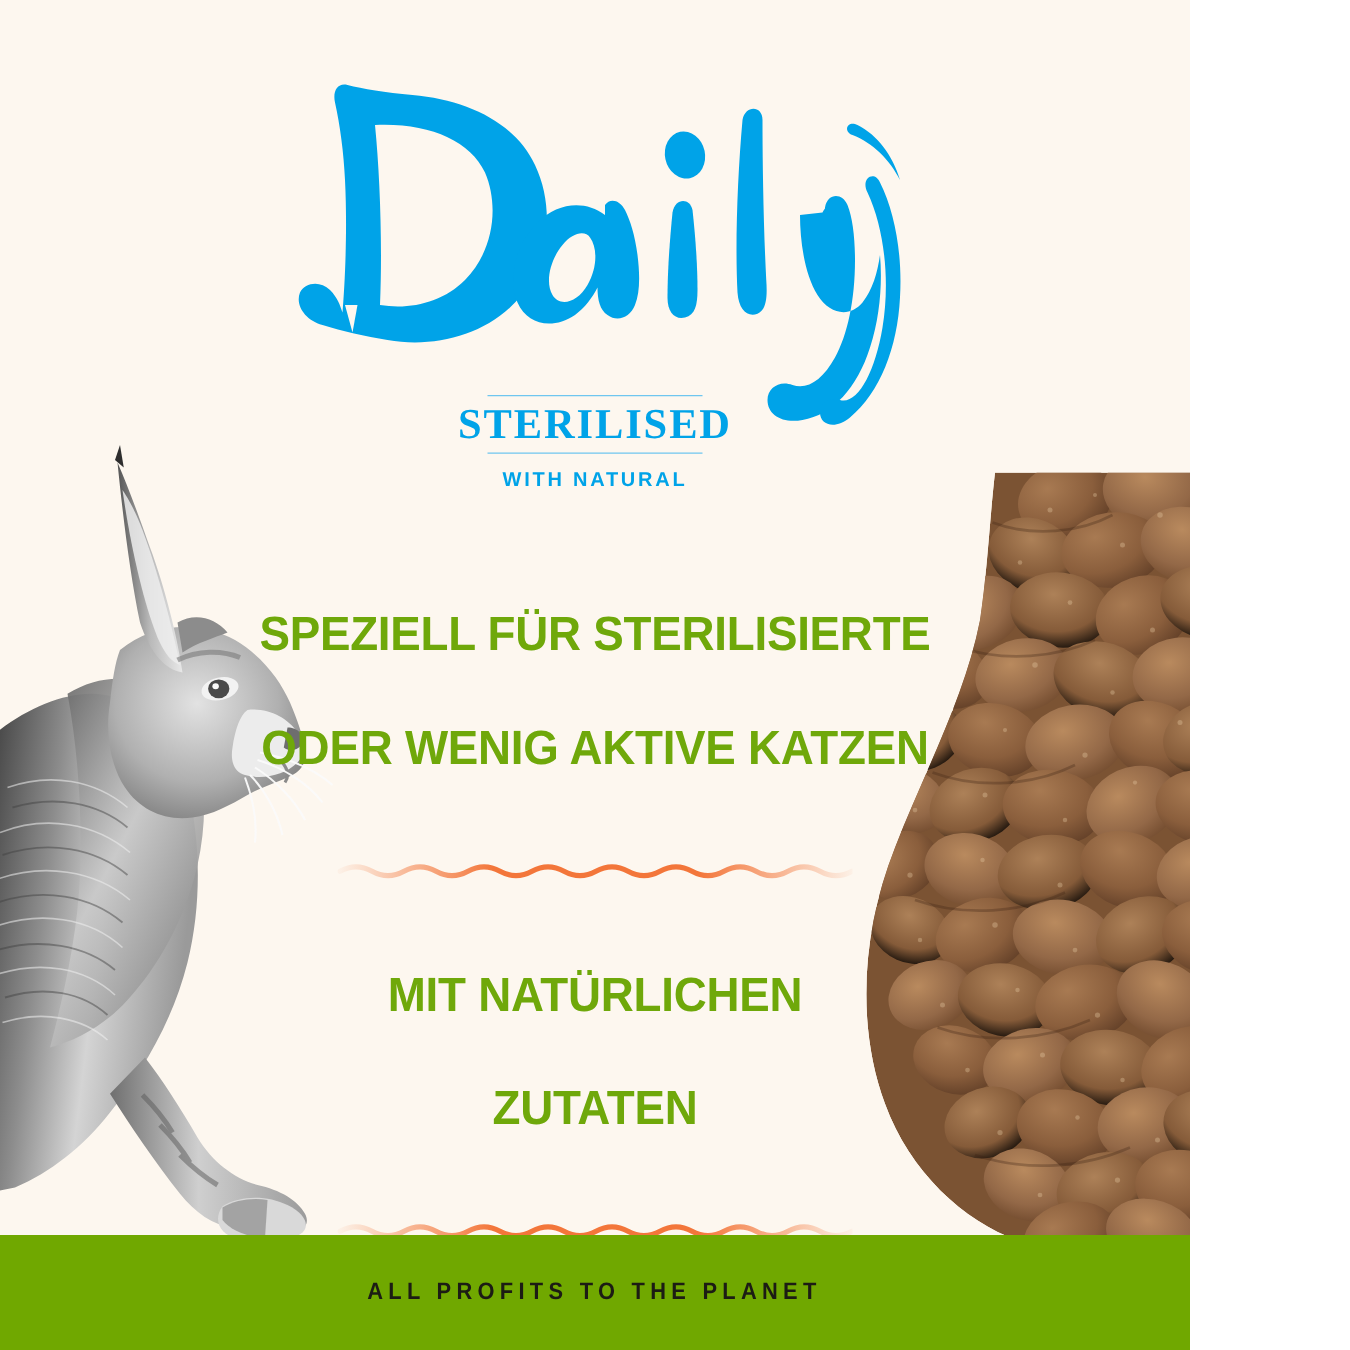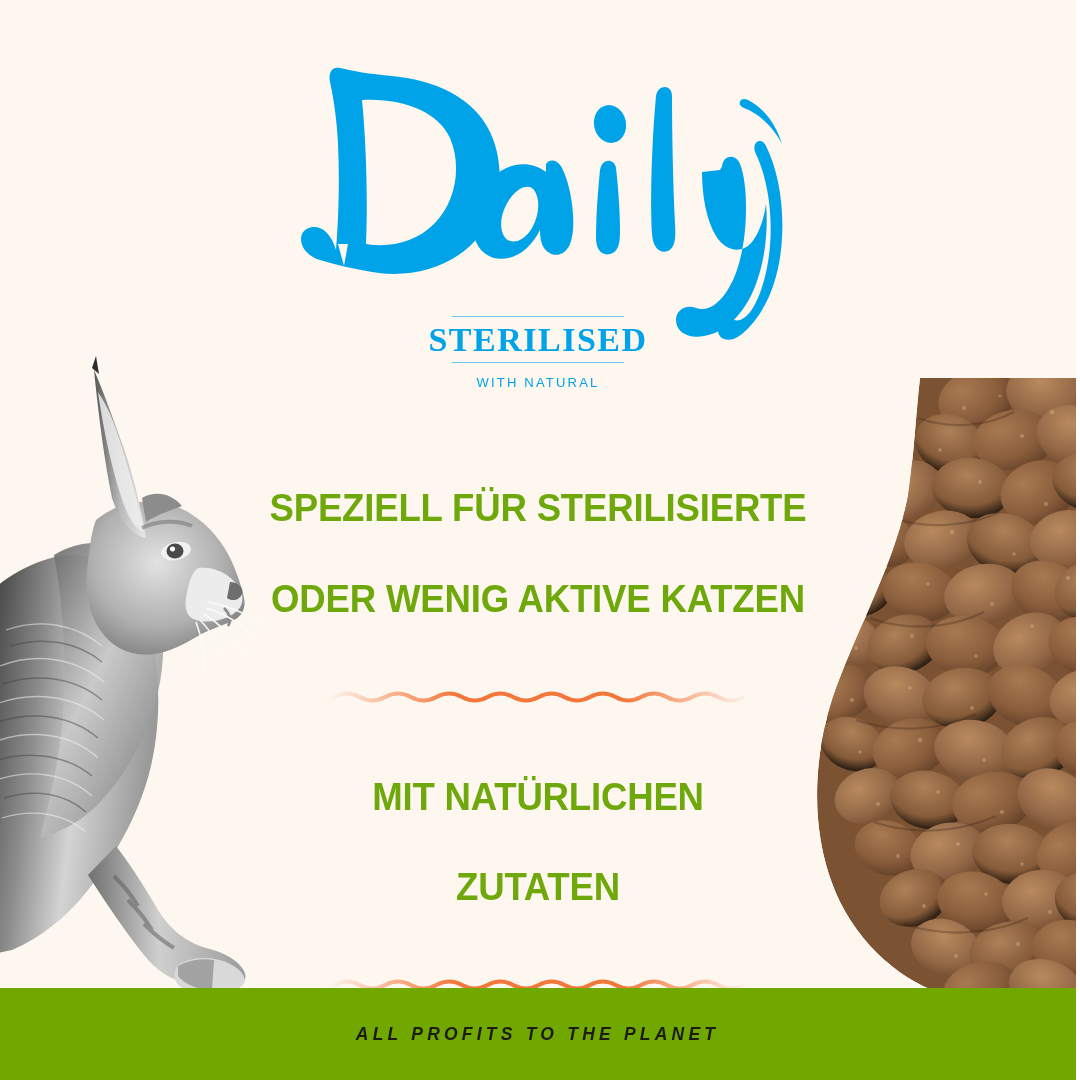--- a/index.html
+++ b/index.html
@@ -1,19 +1,19 @@
 <!DOCTYPE html>
 <html><head>
 <meta charset="utf-8">
 <style>
   * { margin:0; padding:0; box-sizing:border-box; }
   html,body{ background:#ffffff; }
   .stage{
     position:relative;
-    width:1076px; height:1080px;
+    width:952px; height:1080px;
     background:#fdf7ef;
     overflow:hidden;
     font-family:"Liberation Sans", sans-serif;
   }
 
   
   .logo-wrap{
     position:absolute;
     left:0; right:0; top:48px;
     height:310px;
@@ -34,22 +34,22 @@
     font-weight:700;
     font-size:34px;
     letter-spacing:1.5px;
     color:#00a3e8;
     line-height:1.18;
     padding:3px 0 2px;
   }
   .logo-sub .natural{
     margin-top:11px;
     font-family:"Liberation Sans", sans-serif;
-    font-weight:400;
-    font-size:13px;
+    font-weight:700;
+    font-size:16px;
     letter-spacing:2.2px;
     line-height:1.35;
     color:#00a3e8;
   }
 
   
   .cat{
     position:absolute;
     left:-8px; top:330px;
     width:310px; height:665px;
@@ -89,21 +89,20 @@
 
   
   .footer{
     position:absolute;
     left:0; right:0; bottom:0;
     height:92px;
     background:#70a800;
     display:flex;
     align-items:center;
     justify-content:center;
-    font-style:italic;
   }
   .footer-text{
     color:#1c1c14;
     font-weight:700;
     font-size:19px;
     letter-spacing:4.6px;
     transform:scaleX(0.92);
   }
 </style>
 </head>

